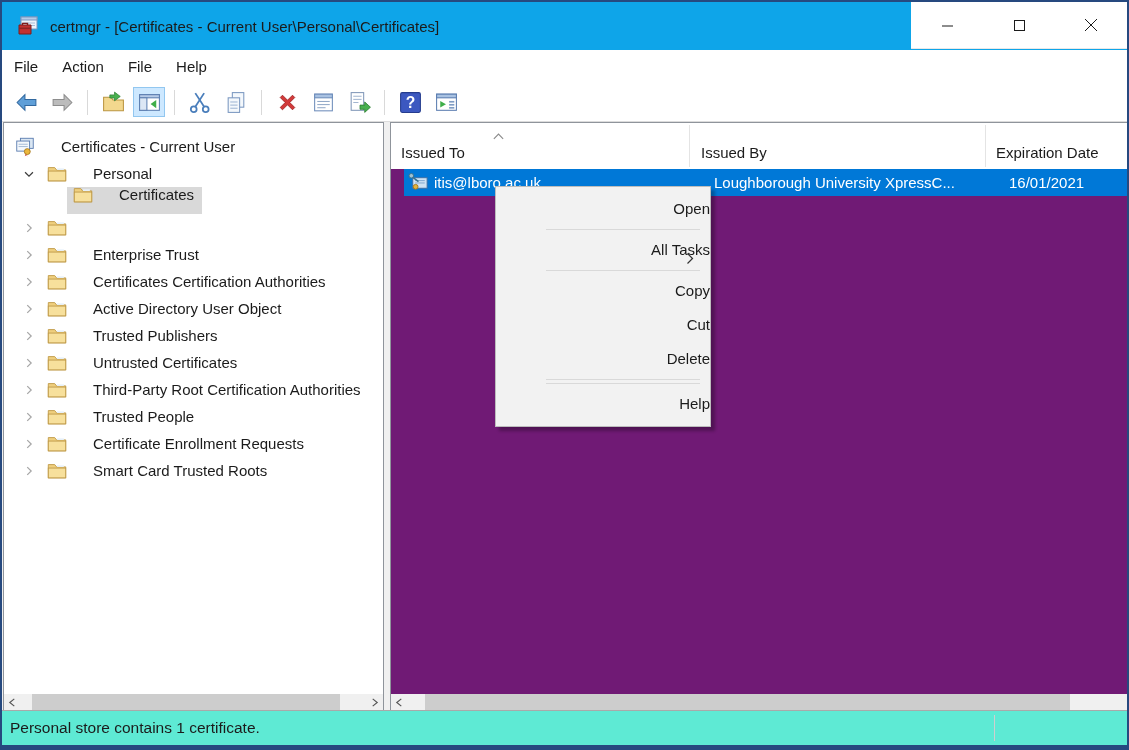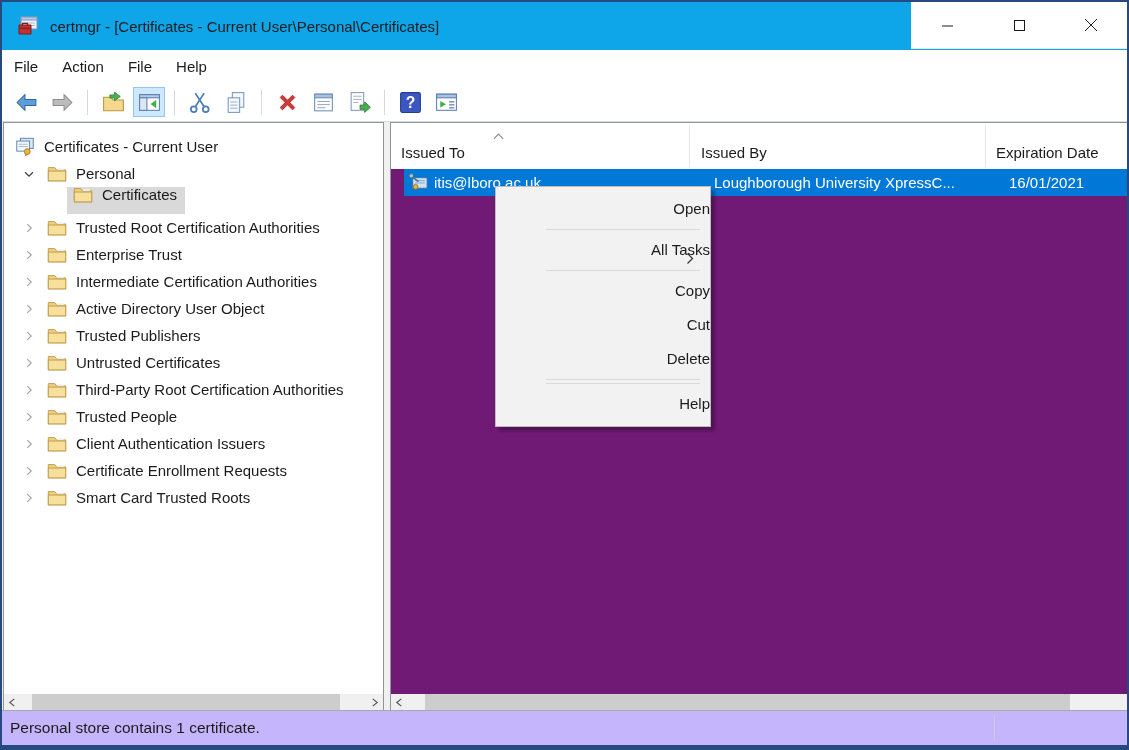--- a/index.html
+++ b/index.html
@@ -31,21 +31,21 @@
 
   
   .tree-pane { position:absolute; left:1px; top:120px; width:381px; height:590px; background:#fff; border:1px solid #8f949b; overflow:hidden; }
   .list-pane { position:absolute; left:388px; top:120px; width:873px; height:590px; background:#701a75; border:1px solid #8f949b; overflow:hidden; }
 
   
   .tree { padding-top:10px; }
   .tree-row { height:27px; display:flex; align-items:center; font-size:15px; color:#1b1b1b; white-space:nowrap; overflow:hidden; }
   .tw-chevron { width:16px; height:16px; margin-left:17px; flex:0 0 auto; display:flex; align-items:center; justify-content:center; }
   .tw-icon { width:22px; height:22px; margin-left:9px; flex:0 0 auto; }
-  .tree-row .label { margin-left:8px; }
+  .tree-row .label { margin-left:25px; }
   .tree-row.root .tw-icon { margin-left:10px; }
   .tree-row.lvl2 { padding-left:63px; }
   .sel-wrap { display:flex; align-items:center; background:#d9d9d9; height:42px; padding:0 8px 12px 3px; }
   .sel-wrap .tw-icon { margin-left:2px; }
 
   
   .list-header { position:absolute; top:0; left:0; right:0; height:46px; background:#fff; }
   .col-label { position:absolute; bottom:8px; font-size:15px; color:#1b1b1b; white-space:nowrap; }
   .col-sep { position:absolute; top:2px; height:42px; width:1px; background:#e4e4e4; }
   .sort-glyph { position:absolute; top:3px; left:101px; }
@@ -61,21 +61,21 @@
   .tree-pane .scroll-thumb { margin-left:11px; width:308px; }
   .list-pane .scroll-thumb { margin-left:17px; width:645px; }
 
   
   .context-menu { position:absolute; left:493px; top:184px; width:216px; background:#f2f2f2; border:1px solid #bdbdbd; box-shadow:4px 4px 3px rgba(0,0,0,0.28); padding:5px 0; z-index:20; }
   .cm-item { position:relative; height:34px; line-height:34px; padding-left:52px; font-size:15px; color:#1b1b1b;text-align:right; }
   .cm-sep { border-top:1px solid #d9d9d9; margin:3px 10px 3px 50px; }
   .cm-arrow { position:absolute; right:16px; top:10px; }
 
   
-  .statusbar { position:absolute; left:0; right:0; bottom:0; height:35px; background:#c4b5fd; border-top:1px solid #a9a9a9; display:flex; align-items:center; padding-left:8px; font-size:15.5px; color:#1b1b1b; }
+  .statusbar { position:absolute; left:0; right:0; bottom:0; height:35px; background:#5eead4; border-top:1px solid #a9a9a9; display:flex; align-items:center; padding-left:8px; font-size:15.5px; color:#1b1b1b; }
   .status-divider { position:absolute; left:992px; top:4px; bottom:4px; width:1px; background:#cfcfcf; }
 </style>
 </head>
 <body>
 
 <div class="window">
 
   <div class="titlebar">
     <svg class="app-icon" viewBox="0 0 24 24">
       <rect x="5" y="3" width="16" height="12" fill="#eef3fa" stroke="#7a97c0"></rect>
@@ -257,21 +257,20 @@
         <span class="tw-chevron">
           <svg width="14" height="14" viewBox="0 0 16 16">
               <path d="M6 3.5 l4.5 4.5 -4.5 4.5" fill="none" stroke="#a6a6a6" stroke-width="1.4"></path>
             </svg>
         </span>
         <svg class="tw-icon" viewBox="0 0 24 24">
           <path d="M2.5 5 h7 l2 2.5 h10 v12 h-19 Z" fill="#efcf7e" stroke="#c09b4a"></path>
           <rect x="2.5" y="8.8" width="19" height="10.7" fill="#f7e09c" stroke="#c09b4a"></rect>
           <rect x="12" y="5.8" width="7.5" height="1.8" fill="#e8f2fb"></rect>
         </svg>
-        <span class="label">Trusted Root Certification Authorities</span>
       </div>
 
       <div class="tree-row lvl1">
         <span class="tw-chevron">
           <svg width="14" height="14" viewBox="0 0 16 16">
               <path d="M6 3.5 l4.5 4.5 -4.5 4.5" fill="none" stroke="#a6a6a6" stroke-width="1.4"></path>
             </svg>
         </span>
         <svg class="tw-icon" viewBox="0 0 24 24">
           <path d="M2.5 5 h7 l2 2.5 h10 v12 h-19 Z" fill="#efcf7e" stroke="#c09b4a"></path>
@@ -285,21 +284,21 @@
         <span class="tw-chevron">
           <svg width="14" height="14" viewBox="0 0 16 16">
               <path d="M6 3.5 l4.5 4.5 -4.5 4.5" fill="none" stroke="#a6a6a6" stroke-width="1.4"></path>
             </svg>
         </span>
         <svg class="tw-icon" viewBox="0 0 24 24">
           <path d="M2.5 5 h7 l2 2.5 h10 v12 h-19 Z" fill="#efcf7e" stroke="#c09b4a"></path>
           <rect x="2.5" y="8.8" width="19" height="10.7" fill="#f7e09c" stroke="#c09b4a"></rect>
           <rect x="12" y="5.8" width="7.5" height="1.8" fill="#e8f2fb"></rect>
         </svg>
-        <span class="label">Intermediate Certification Authorities</span>
+        <span class="label">Certificates Certification Authorities</span>
       </div>
 
       <div class="tree-row lvl1">
         <span class="tw-chevron">
           <svg width="14" height="14" viewBox="0 0 16 16">
               <path d="M6 3.5 l4.5 4.5 -4.5 4.5" fill="none" stroke="#a6a6a6" stroke-width="1.4"></path>
             </svg>
         </span>
         <svg class="tw-icon" viewBox="0 0 24 24">
           <path d="M2.5 5 h7 l2 2.5 h10 v12 h-19 Z" fill="#efcf7e" stroke="#c09b4a"></path>
@@ -358,33 +357,20 @@
             </svg>
         </span>
         <svg class="tw-icon" viewBox="0 0 24 24">
           <path d="M2.5 5 h7 l2 2.5 h10 v12 h-19 Z" fill="#efcf7e" stroke="#c09b4a"></path>
           <rect x="2.5" y="8.8" width="19" height="10.7" fill="#f7e09c" stroke="#c09b4a"></rect>
           <rect x="12" y="5.8" width="7.5" height="1.8" fill="#e8f2fb"></rect>
         </svg>
         <span class="label">Trusted People</span>
       </div>
 
-      <div class="tree-row lvl1">
-        <span class="tw-chevron">
-          <svg width="14" height="14" viewBox="0 0 16 16">
-              <path d="M6 3.5 l4.5 4.5 -4.5 4.5" fill="none" stroke="#a6a6a6" stroke-width="1.4"></path>
-            </svg>
-        </span>
-        <svg class="tw-icon" viewBox="0 0 24 24">
-          <path d="M2.5 5 h7 l2 2.5 h10 v12 h-19 Z" fill="#efcf7e" stroke="#c09b4a"></path>
-          <rect x="2.5" y="8.8" width="19" height="10.7" fill="#f7e09c" stroke="#c09b4a"></rect>
-          <rect x="12" y="5.8" width="7.5" height="1.8" fill="#e8f2fb"></rect>
-        </svg>
-        <span class="label">Client Authentication Issuers</span>
-      </div>
 
       <div class="tree-row lvl1">
         <span class="tw-chevron">
           <svg width="14" height="14" viewBox="0 0 16 16">
               <path d="M6 3.5 l4.5 4.5 -4.5 4.5" fill="none" stroke="#a6a6a6" stroke-width="1.4"></path>
             </svg>
         </span>
         <svg class="tw-icon" viewBox="0 0 24 24">
           <path d="M2.5 5 h7 l2 2.5 h10 v12 h-19 Z" fill="#efcf7e" stroke="#c09b4a"></path>
           <rect x="2.5" y="8.8" width="19" height="10.7" fill="#f7e09c" stroke="#c09b4a"></rect>

